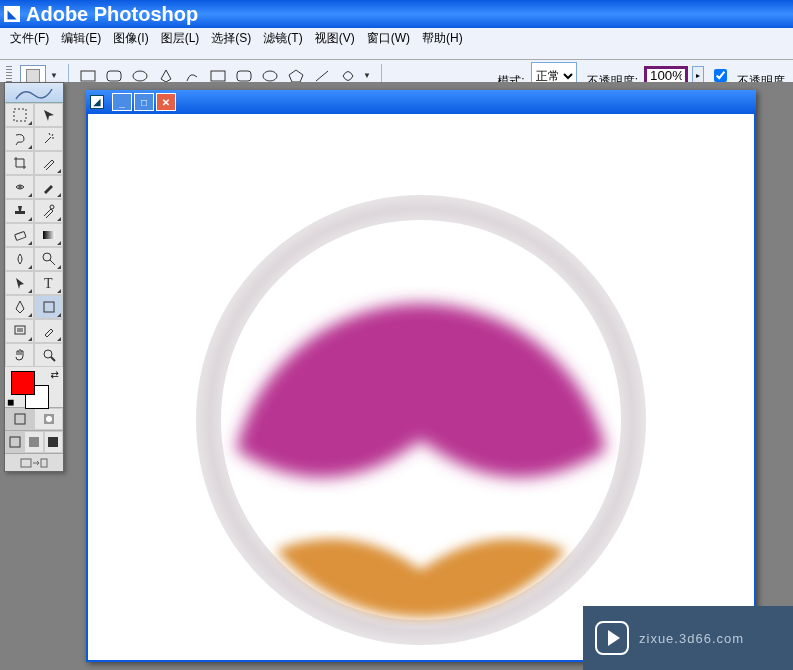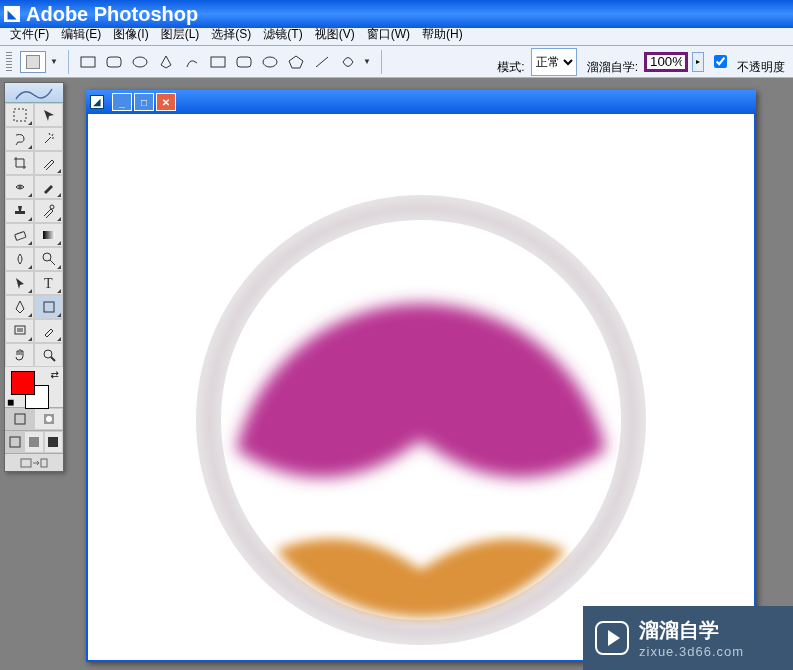--- a/index.html
+++ b/index.html
@@ -2,21 +2,21 @@
 <html><head>
 <meta charset="utf-8">
 <style>
 * { box-sizing: border-box; margin: 0; padding: 0; }
 body { font-family: "SimSun", "Microsoft YaHei", sans-serif; font-size: 12px; background: #808080; width: 793px; height: 670px; overflow: hidden; position: relative; }
 
 .titlebar { background: linear-gradient(#0a5ae0,#3b8eff,#0a5ae0); height: 28px; display: flex; align-items: center; color: #fff; font-weight: bold; padding: 0 4px; }
 .titlebar .app-icon { width: 16px; height: 16px; background: #fff; margin-right: 6px; display:flex; align-items:center; justify-content:center; color:#0a5ae0; font-weight:bold; font-size:11px; }
 .titlebar .title { font-size: 20px; }
 
-.menubar { background: #eef3fb; height: 18px; display: flex; align-items: flex-end; padding: 0 4px; border-bottom: 1px solid #aaa; }
+.menubar { background: #eef3fb; height: 32px; display: flex; align-items: flex-start; padding: 0 4px; border-bottom: 1px solid #aaa; }
 .menubar .menu-item { padding: 2px 6px; cursor: default; }
 
 .optionsbar { background: #eef3fb; height: 32px; display: flex; align-items: center; padding: 0 6px; border-bottom: 1px solid #9fb8d9; gap: 4px; }
 .optionsbar .grip { width:6px; height:20px; background: repeating-linear-gradient(#888 0 1px, transparent 1px 3px); margin-right:4px;}
 .optionsbar .tool-preset { width:26px; height:22px; border:1px solid #7a98c4; background:#fff; display:flex; align-items:center; justify-content:center; }
 .optionsbar .tool-preset .sw { width:14px; height:14px; background:#ddd; border:1px solid #888;}
 .optionsbar .dd { width:10px; font-size:8px; color:#333; }
 .optionsbar .sep { width:1px; height:24px; background:#9fb8d9; margin:0 4px;}
 .optionsbar .ico-btn { width:22px; height:22px; border:1px solid transparent; display:flex; align-items:center; justify-content:center; cursor:default; }
 .optionsbar .label { margin:11px 2px 0 6px; }
@@ -142,21 +142,21 @@
   <div class="ico-btn">
       <svg width="16" height="14">
         <path d="M3 7 Q8 -2 13 7 Q8 16 3 7" fill="none" stroke="#333"></path>
       </svg>
     </div>
   <div class="dd">▼</div>
   <div class="sep"></div>
   <div style="flex:1"></div>
   <span class="label">模式:</span>
   <select><option>正常</option></select>
-  <span class="label">溜溜自学:</span>
+  <span class="label">不透明度:</span>
   <input class="num-input" value="100%" style="">
   <div class="small-arrow">▸</div>
   <input type="checkbox" checked="" style="">
   <span class="label">不透明度</span>
 </div>
 
 <div class="workspace">
 
   <div class="toolbox">
     <div class="tb-head">
@@ -381,18 +381,17 @@
         </svg>
       </div>
     </div>
   </div>
 
   <div class="watermark">
     <div class="play">
         <div></div>
       </div>
     <div class="txt">
-      <div class="big">溜溜自学</div>
       <div class="small">zixue.3d66.com</div>
     </div>
   </div>
 
 </div>
 
 </body></html>

